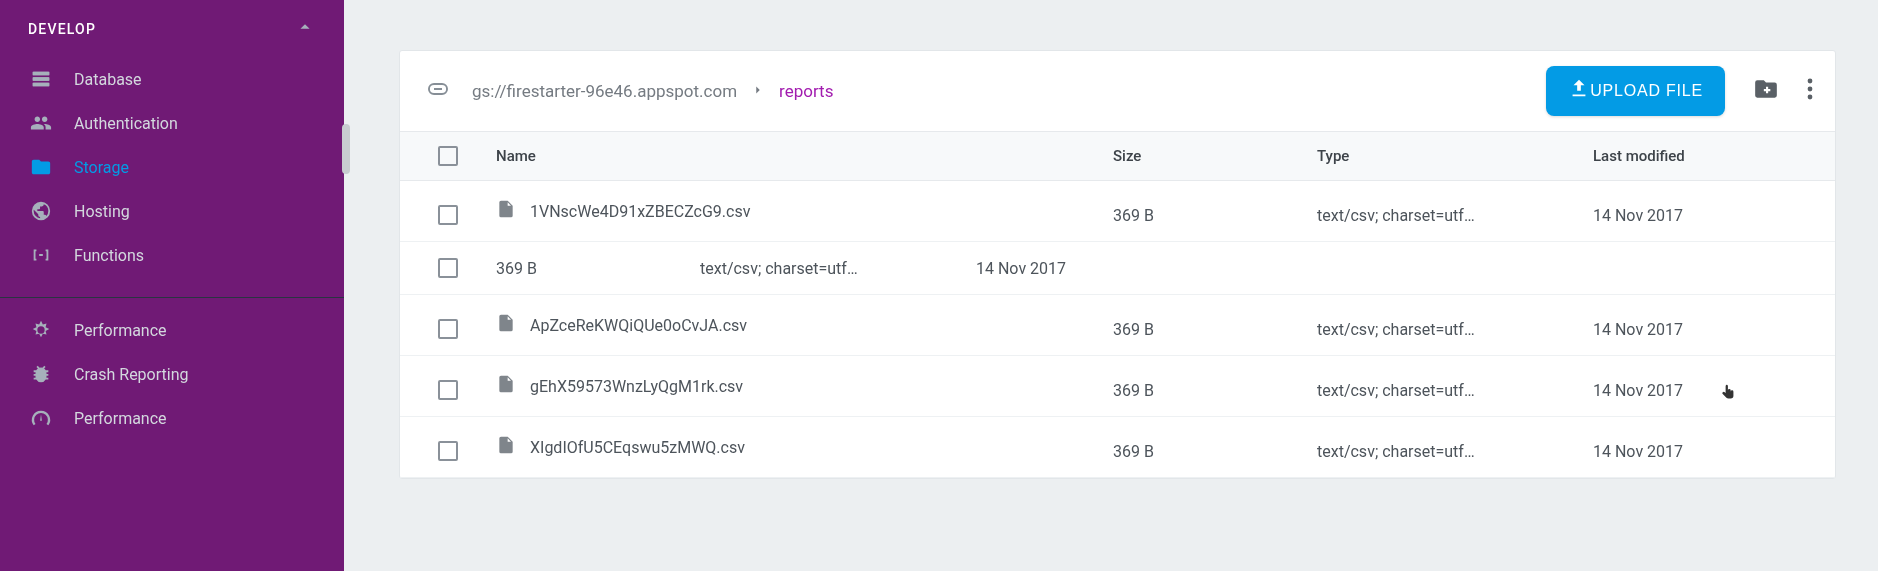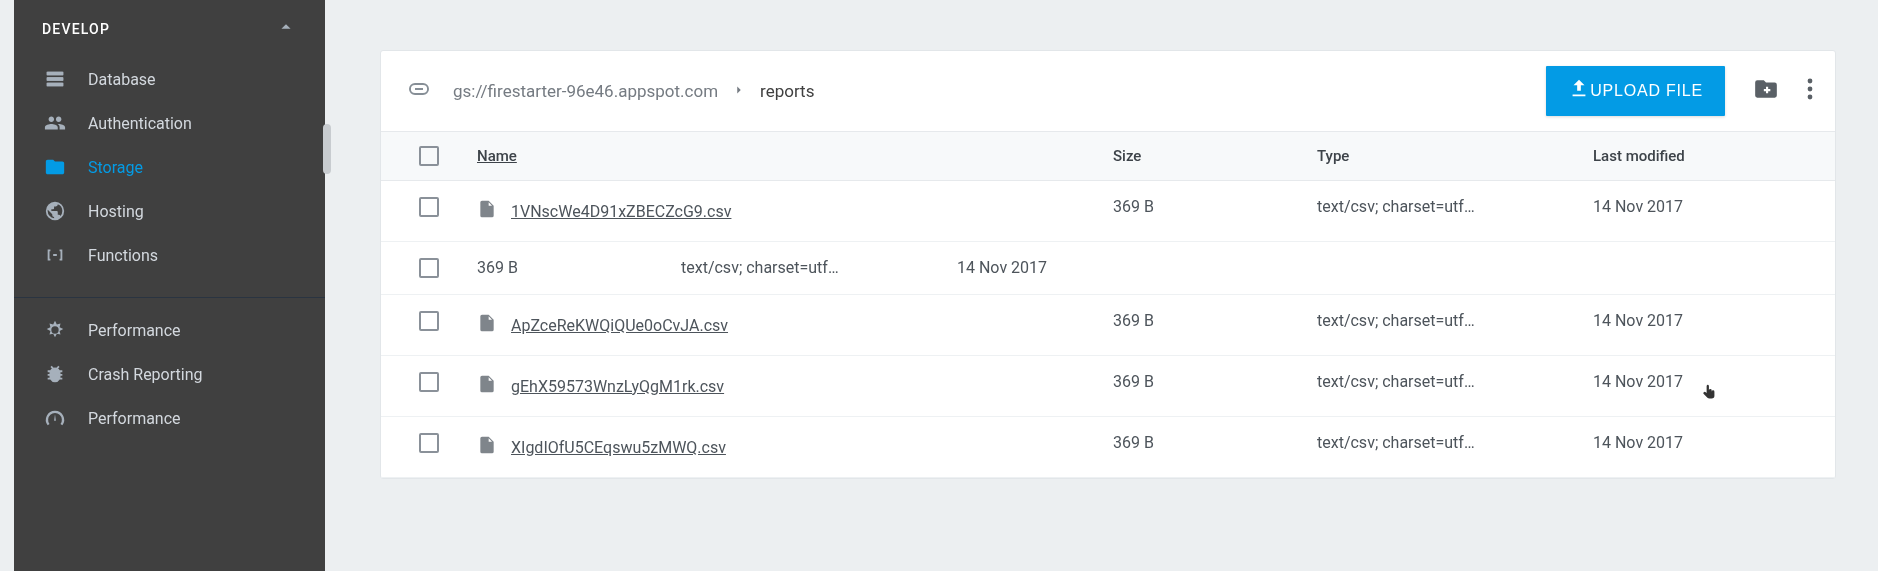--- a/index.html
+++ b/index.html
@@ -5,26 +5,25 @@
   * { box-sizing: border-box; margin: 0; padding: 0; }
   body {
     font-family: -apple-system, BlinkMacSystemFont, "Segoe UI", Roboto, Arial, sans-serif;
     background: #eceff1;
     width: 1878px;
     height: 571px;
     overflow: hidden;
     display: flex;
   }
   .sidebar {
-    width: 311px;
-    background: #404040;
+    width: 344px;
+    background: #701a75;
     color: #a6b0bb;
     flex-shrink: 0;
     position: relative;
-    margin-left: 14px;
   }
   .section-header {
     padding: 16px 28px;
     font-size: 14px;
     font-weight: 500;
     letter-spacing: 1.2px;
     color: #fff;
     display: flex;
     justify-content: space-between;
     align-items: center;
@@ -68,42 +67,42 @@
     display:flex; align-items:center; padding: 15px 22px 15px 26px;
     border-bottom:1px solid #e6e9ec;
   }
   .link-icon svg{ width:24px; height:24px; fill:#868e96;}
   .breadcrumb {
     display:flex; align-items:center; margin-left: 22px; font-size:17px;
   }
   .breadcrumb .bucket { color:#757b82; }
   .breadcrumb .sep { margin: 0 14px; }
   .breadcrumb .sep svg{ width:14px; height:14px; fill:#757b82;}
-  .breadcrumb .folder { color:#404040; }
+  .breadcrumb .folder { color:#a21caf; }
   .toolbar-right { margin-left:auto; display:flex; align-items:center; gap: 28px;}
   .upload-btn {
-    background:#039be5; color:#fff; border:none; border-radius:1px;
+    background:#039be5; color:#fff; border:none; border-radius:8px;
     padding: 12px 22px; font-size:16px; font-weight:500; letter-spacing:0.8px;
     display:flex; align-items:center; cursor:pointer;
     box-shadow:0 1px 3px rgba(0,0,0,0.15);
   }
   .upload-btn svg{ width:22px; height:22px; fill:#fff;}
   .new-folder svg { width:26px; height:26px; fill:#5a6066; cursor:pointer;}
   .overflow svg { width:6px; height:24px; fill:#5a6066; cursor:pointer;}
   .table-head {
     display:flex; align-items:center; padding: 14px 0; background:#f7f9fa; border-bottom:1px solid #e6e9ec;
     font-size:15px; font-weight:500; color:#3d4349;
   }
   .col-check { width: 96px; display:flex; justify-content:center;}
-  .col-name { flex:1; padding-left: 0; text-decoration: underline;}
+  .col-name { flex:1; padding-left: 0;}
   .col-size { width: 204px;}
   .col-type { width: 276px;}
   .col-mod  { width: 242px;}
   .row {
-    display:flex; align-items:flex-start; padding: 16px 0; border-bottom:1px solid #eef1f3;
+    display:flex; align-items:flex-end; padding: 16px 0; border-bottom:1px solid #eef1f3;
     font-size:16px; color:#4d545b;
   }
   .chk {
     width:20px; height:20px; border:2px solid #8a9199; border-radius:2px; cursor:pointer;
   }
   .file-name { display:flex; align-items:center; gap:14px;}
   .file-name svg{ width:20px; height:24px; fill:#7f858b;}
   .file-name .txt { color:#4d545b;}
   .col-type .txt { white-space:nowrap; overflow:hidden; text-overflow:ellipsis; max-width:200px; display:block;}
   .cursor-hand {

